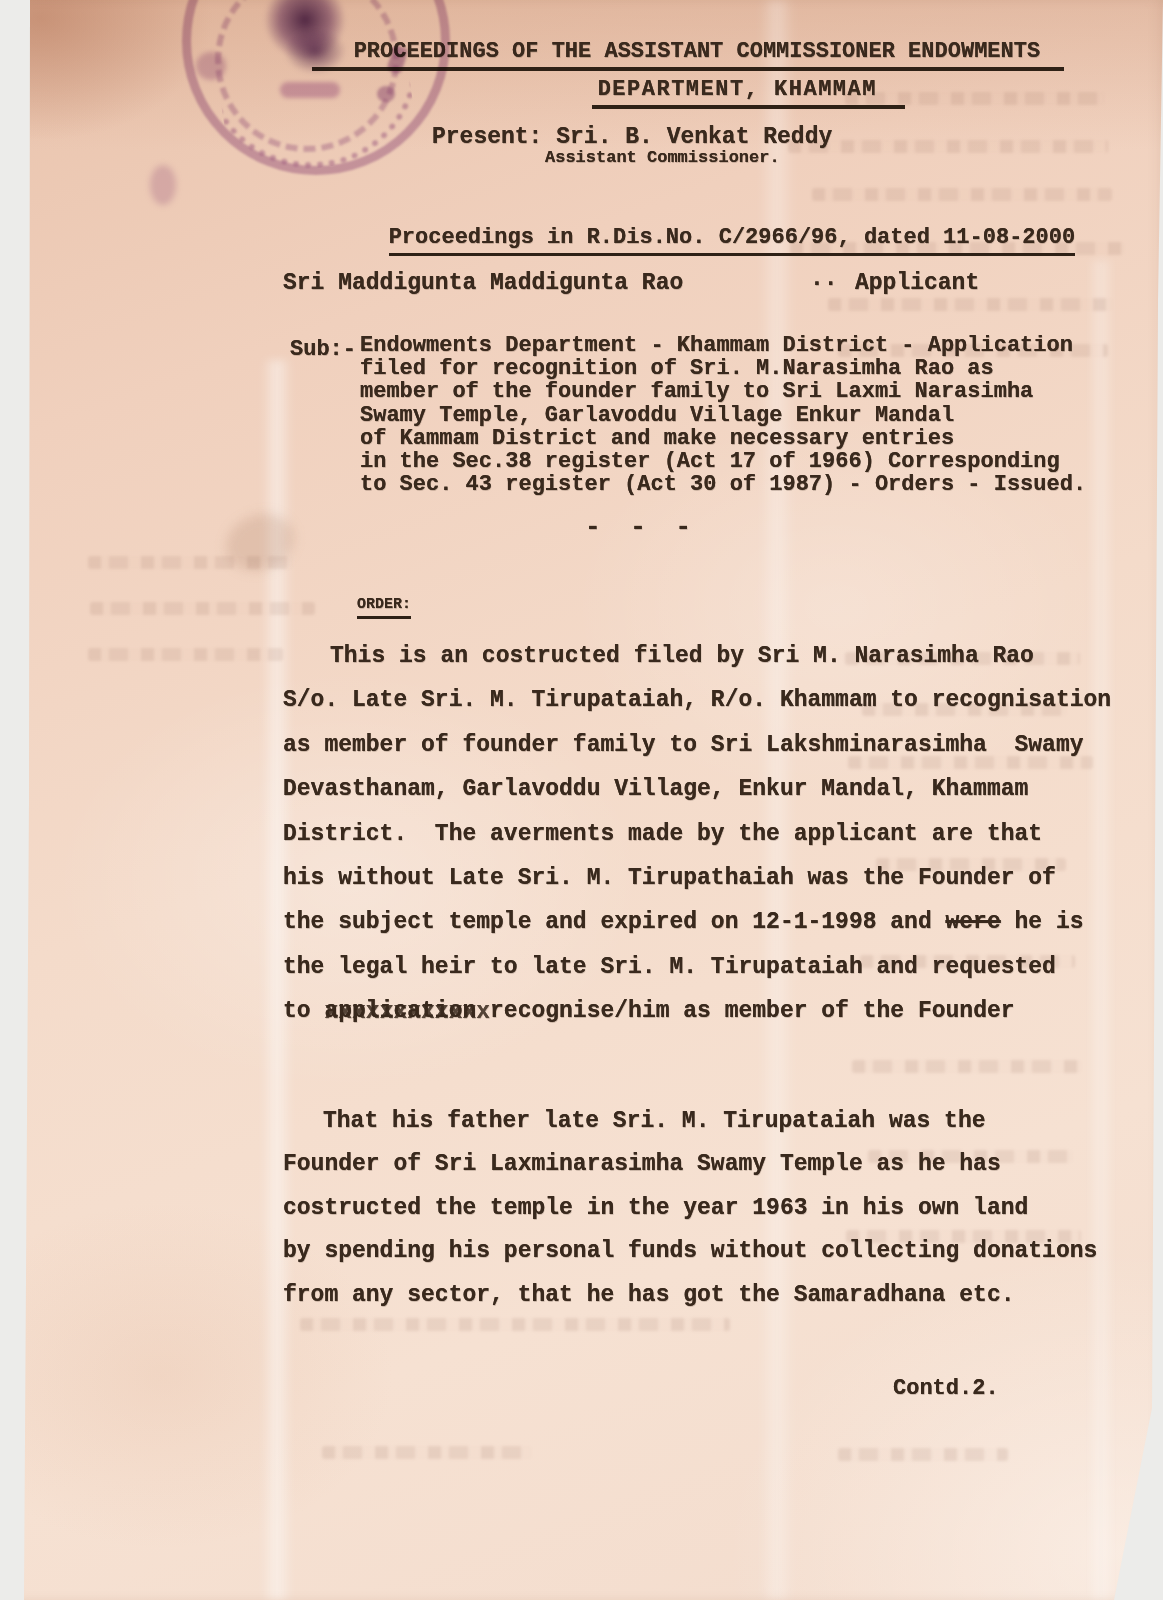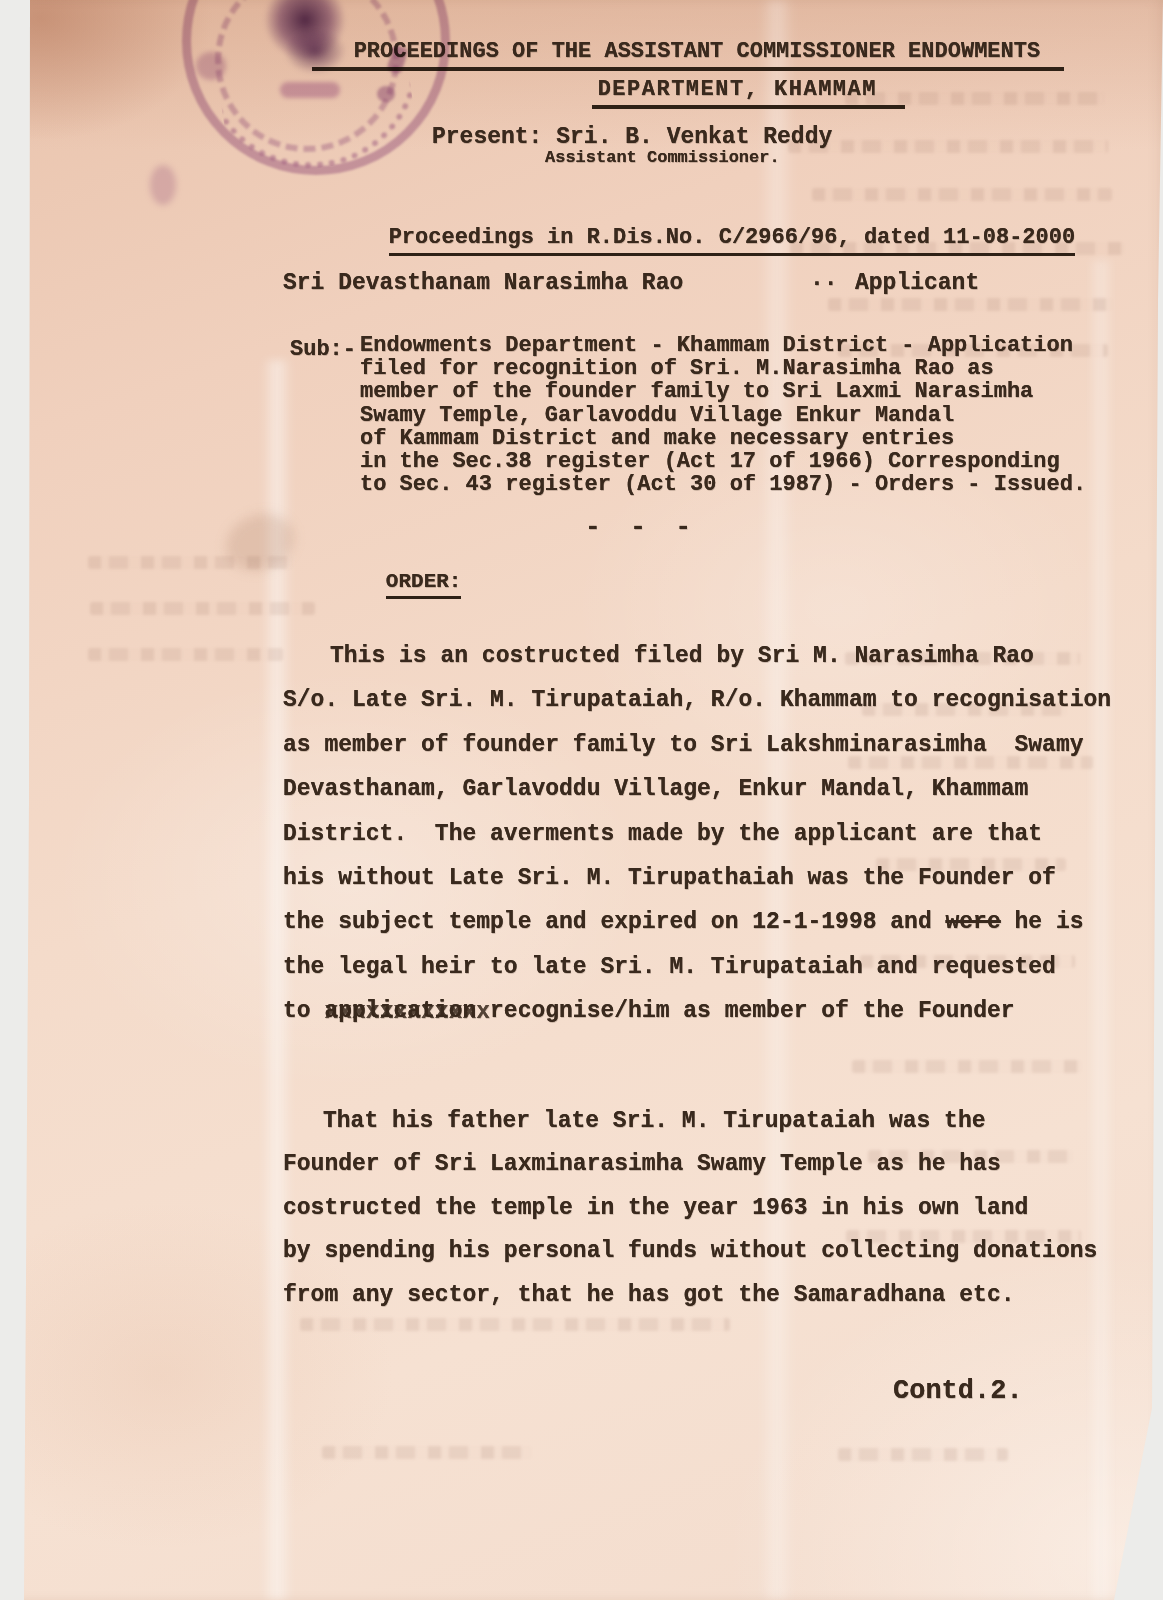--- a/index.html
+++ b/index.html
@@ -93,36 +93,36 @@
         <span class="ul-thick" style="padding-left:6px;padding-right:28px;">DEPARTMENT, KHAMMAM</span>
       </div>
 
       <div class="tw abs" style="left:432px;top:124px;font-size:23px;">Present: Sri. B. Venkat Reddy</div>
       <div class="tw abs" style="left:545px;top:148px;font-size:17px;text-align:center;">Assistant Commissioner.</div>
 
       <div class="tw abs" style="left:283px;top:200px;font-size:22px;">
         <span class="ul">Proceedings in R.Dis.No. C/2966/96, dated 11-08-2000</span>
       </div>
 
-      <div class="tw abs" style="left:283px;top:270px;font-size:23px;">Sri Devasthanam Narasimha Rao</div>
+      <div class="tw abs" style="left:283px;top:270px;font-size:23px;">Sri Maddigunta Maddigunta Rao</div>
       <div class="tw abs" style="left:810px;top:266px;font-size:23px;">..</div>
       <div class="tw abs" style="left:855px;top:270px;font-size:23px;">Applicant</div>
 
       <div class="tw abs" style="left:290px;top:337px;font-size:22px;">Sub:-</div>
       <div class="tw abs" style="left:360px;top:334px;font-size:22px;line-height:23.2px;white-space:pre-line;">Endowments Department - Khammam District - Application
 filed for recognition of Sri. M.Narasimha Rao as
 member of the founder family to Sri Laxmi Narasimha
 Swamy Temple, Garlavoddu Village Enkur Mandal
 of Kammam District  and make  necessary entries
 in the Sec.38 register (Act 17 of 1966) Corresponding
 to Sec. 43 register (Act 30 of 1987) - Orders - Issued.</div>
 
       <div class="tw abs" style="left:585px;top:512px;font-size:26px;letter-spacing:7px;">- - -</div>
 
-      <div class="tw abs" style="left:285px;top:547px;font-size:21px;">
+      <div class="tw abs" style="left:285px;top:579px;font-size:15px;">
         <span class="ul">ORDER:</span>
       </div>
 
       <div class="tw para" style="left:283px;top:634px;font-size:23px;line-height:44.4px;">
         <div style="padding-left:47px;">This is an costructed filed by Sri M. Narasimha Rao</div>
         <div>S/o. Late Sri. M. Tirupataiah, R/o. Khammam to recognisation</div>
         <div>as member of founder family to Sri Lakshminarasimha  Swamy</div>
         <div>Devasthanam, Garlavoddu Village, Enkur Mandal, Khammam</div>
         <div>District.  The averments made by the applicant are that</div>
         <div>his without Late Sri. M. Tirupathaiah was the Founder of</div>
@@ -132,21 +132,21 @@
       </div>
 
       <div class="tw para" style="left:283px;top:1100px;font-size:23px;line-height:43.4px;">
         <div style="padding-left:40px;">That his father late Sri. M. Tirupataiah was the</div>
         <div>Founder of Sri Laxminarasimha Swamy Temple as he has</div>
         <div>costructed the temple in the year 1963 in his own land</div>
         <div>by spending his personal funds without collecting donations</div>
         <div>from any sector, that he has got the Samaradhana etc.</div>
       </div>
 
-      <div class="tw abs" style="left:893px;top:1376px;font-size:27px;">Contd.2.</div>
+      <div class="tw abs" style="left:893px;top:1376px;font-size:22px;">Contd.2.</div>
     </div>
 
     <div class="stamp">
       <div class="ring"></div>
       <div class="ring2"></div>
       <div class="arc"></div>
       <div class="blob1"></div>
       <div class="blob2"></div>
       <div class="smudge"></div>
       <div class="m1"></div>

